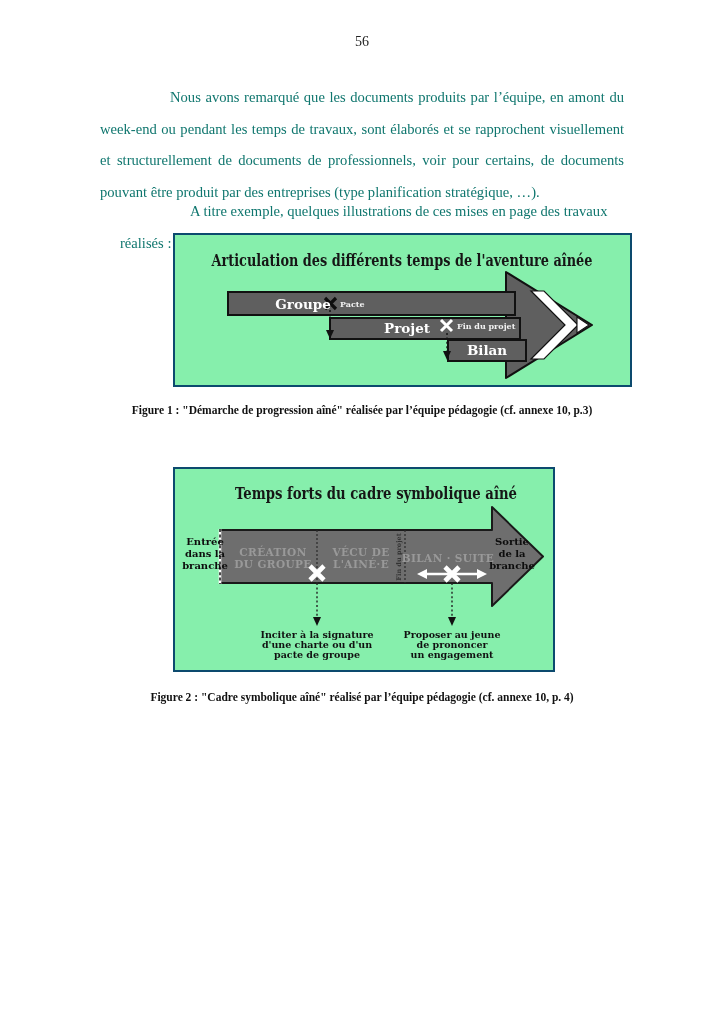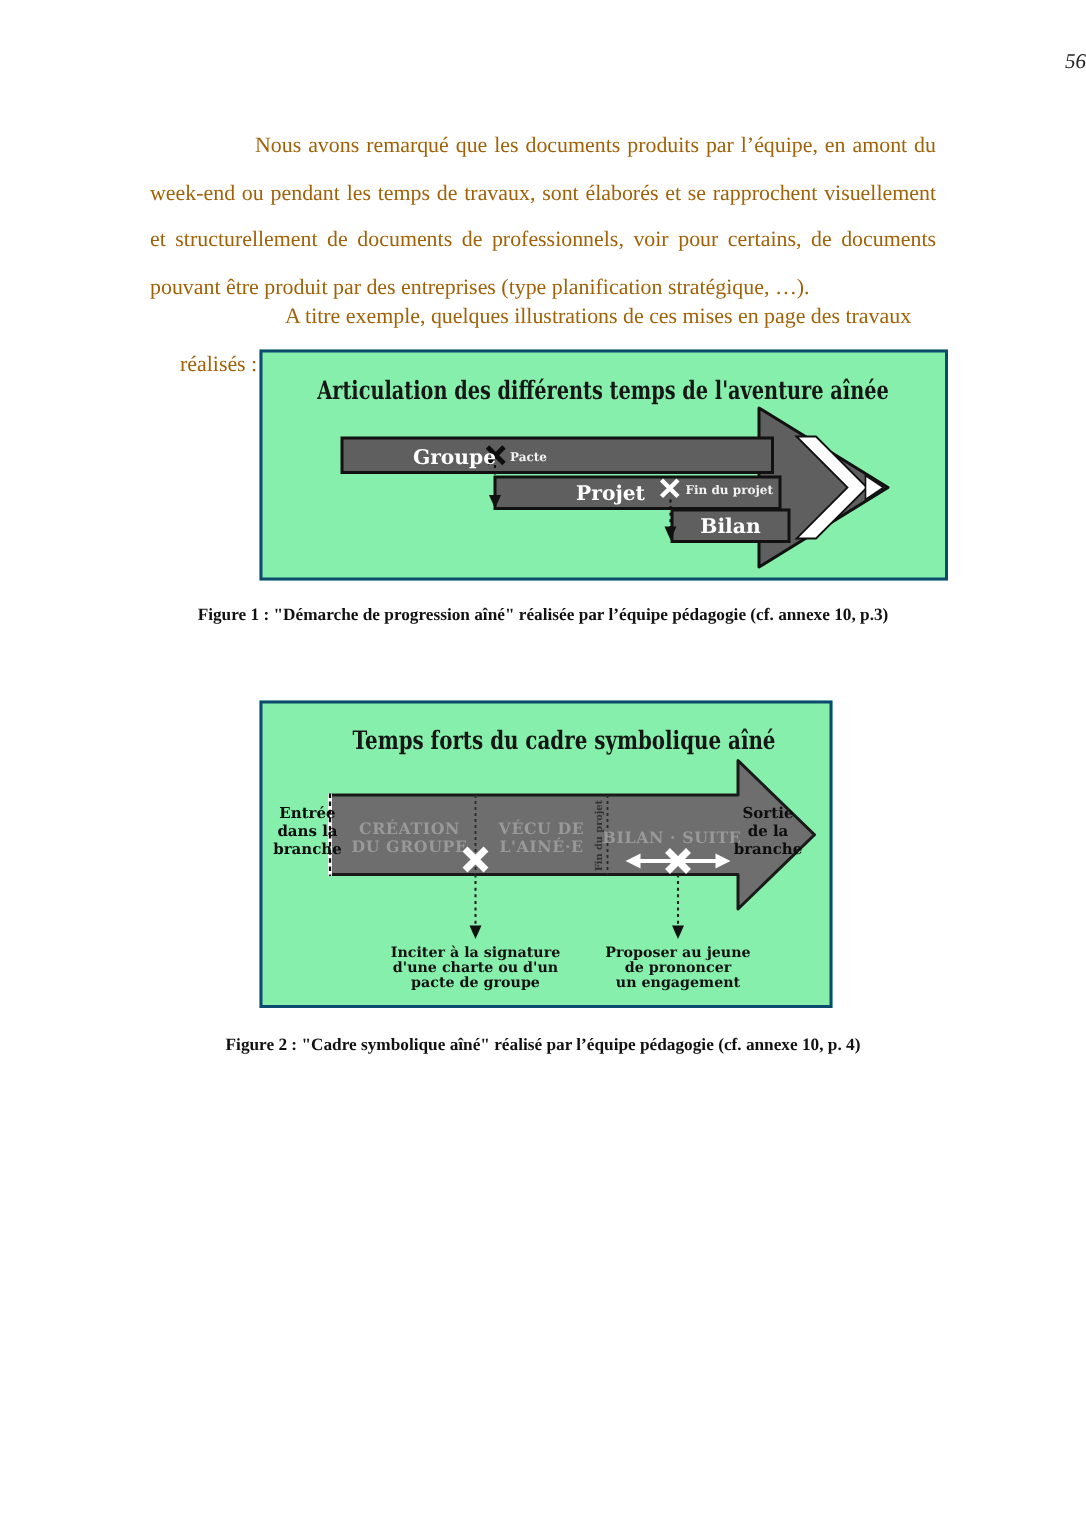--- a/index.html
+++ b/index.html
@@ -1,22 +1,22 @@
 <!DOCTYPE html>
 <html><head>
 <meta charset="utf-8">
 <style>
   html,body{margin:0;padding:0;}
   body{width:724px;height:1024px;background:#ffffff;position:relative;overflow:hidden;
        font-family:"Liberation Serif", serif;color:#1c1c1c;}
   .page{position:absolute;inset:0;}
-  .page-number{position:absolute;top:34px;left:0;width:724px;text-align:right;
-       font-size:14px;color:#222;font-style:italic;}
+  .page-number{position:absolute;top:34px;left:0;width:724px;text-align:center;
+       font-size:14px;color:#222;}
   .body-p{position:absolute;left:100px;width:524px;margin:0;
-       font-size:14.6px;line-height:31.5px;text-align:justify;color:#a16207;}
+       font-size:14.6px;line-height:31.5px;text-align:justify;color:#0f766e;}
   .p1{top:82px;text-indent:70px;}
   .p2{top:196px;text-indent:70px;text-align:left;margin-left:20px;}
   .figbox{position:absolute;border:2px solid #0c4a6e;background:#86efac;}
   .fig1{left:173px;top:233px;width:455px;height:150px;}
   .fig2{left:173px;top:467px;width:378px;height:201px;}
   .caption{position:absolute;left:0;width:724px;text-align:center;
        font-weight:bold;font-size:11.5px;color:#111;}
   .c1{top:404px;}
   .c2{top:691px;}
   svg{display:block;}

